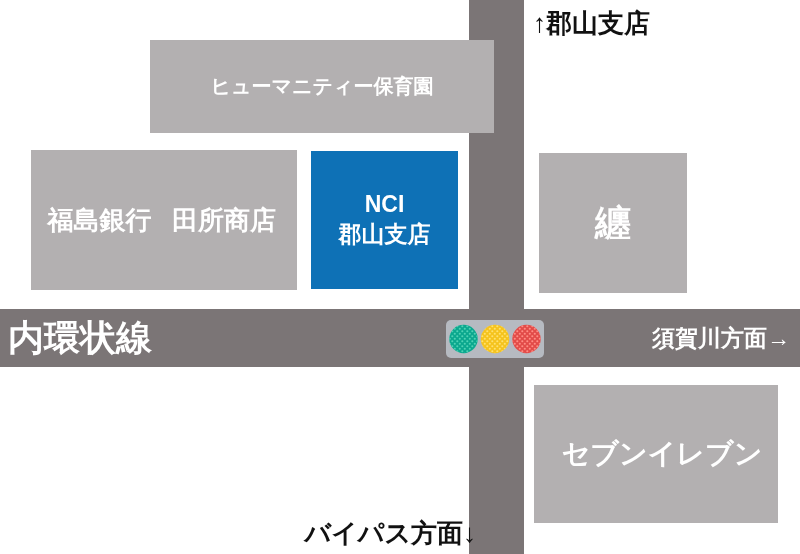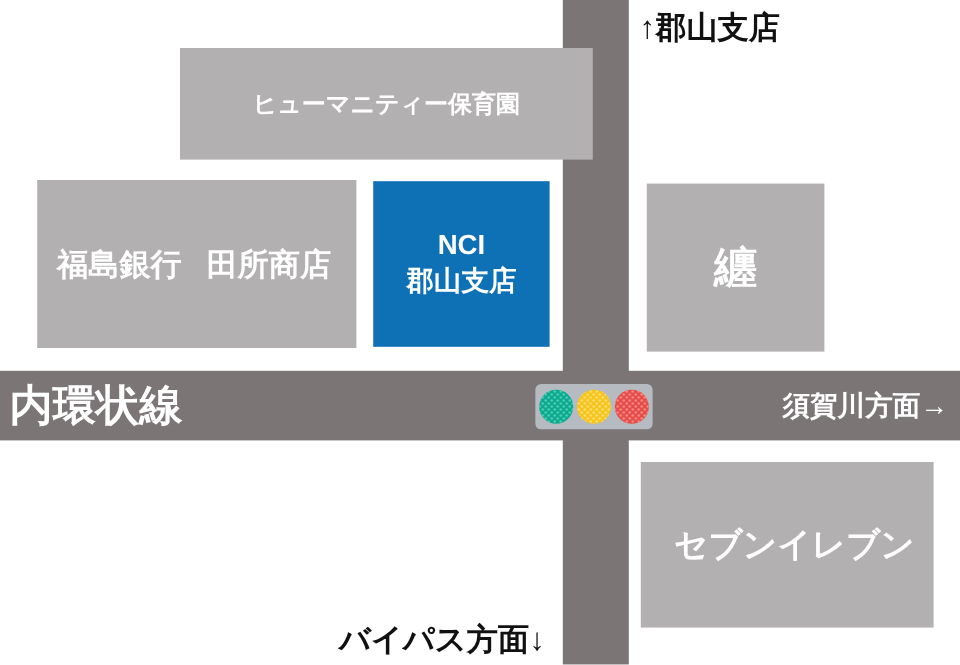--- a/index.html
+++ b/index.html
@@ -65,21 +65,21 @@
   .b-matoi   { left: 539px; top: 153px; width: 148px; height: 140px; font-size: 36px; }
   .b-seven   { left: 534px; top: 385px; width: 232px; height: 138px; font-size: 28px; padding-left: 12px; }
   .dir-label {
     position: absolute;
     color: #111111;
     font-size: 26px;
     font-weight: bold;
     white-space: nowrap;
   }
   .dir-north { left: 533px; top: 6px; }
-  .dir-south { right: 346px; top: 516px; }
+  .dir-south { right: 324px; top: 516px; }
   .traffic-light {
     position: absolute;
     left: 446px; top: 320px;
     width: 98px; height: 38px;
   }
 </style>
 </head>
 <body>
 
 <div class="map">

